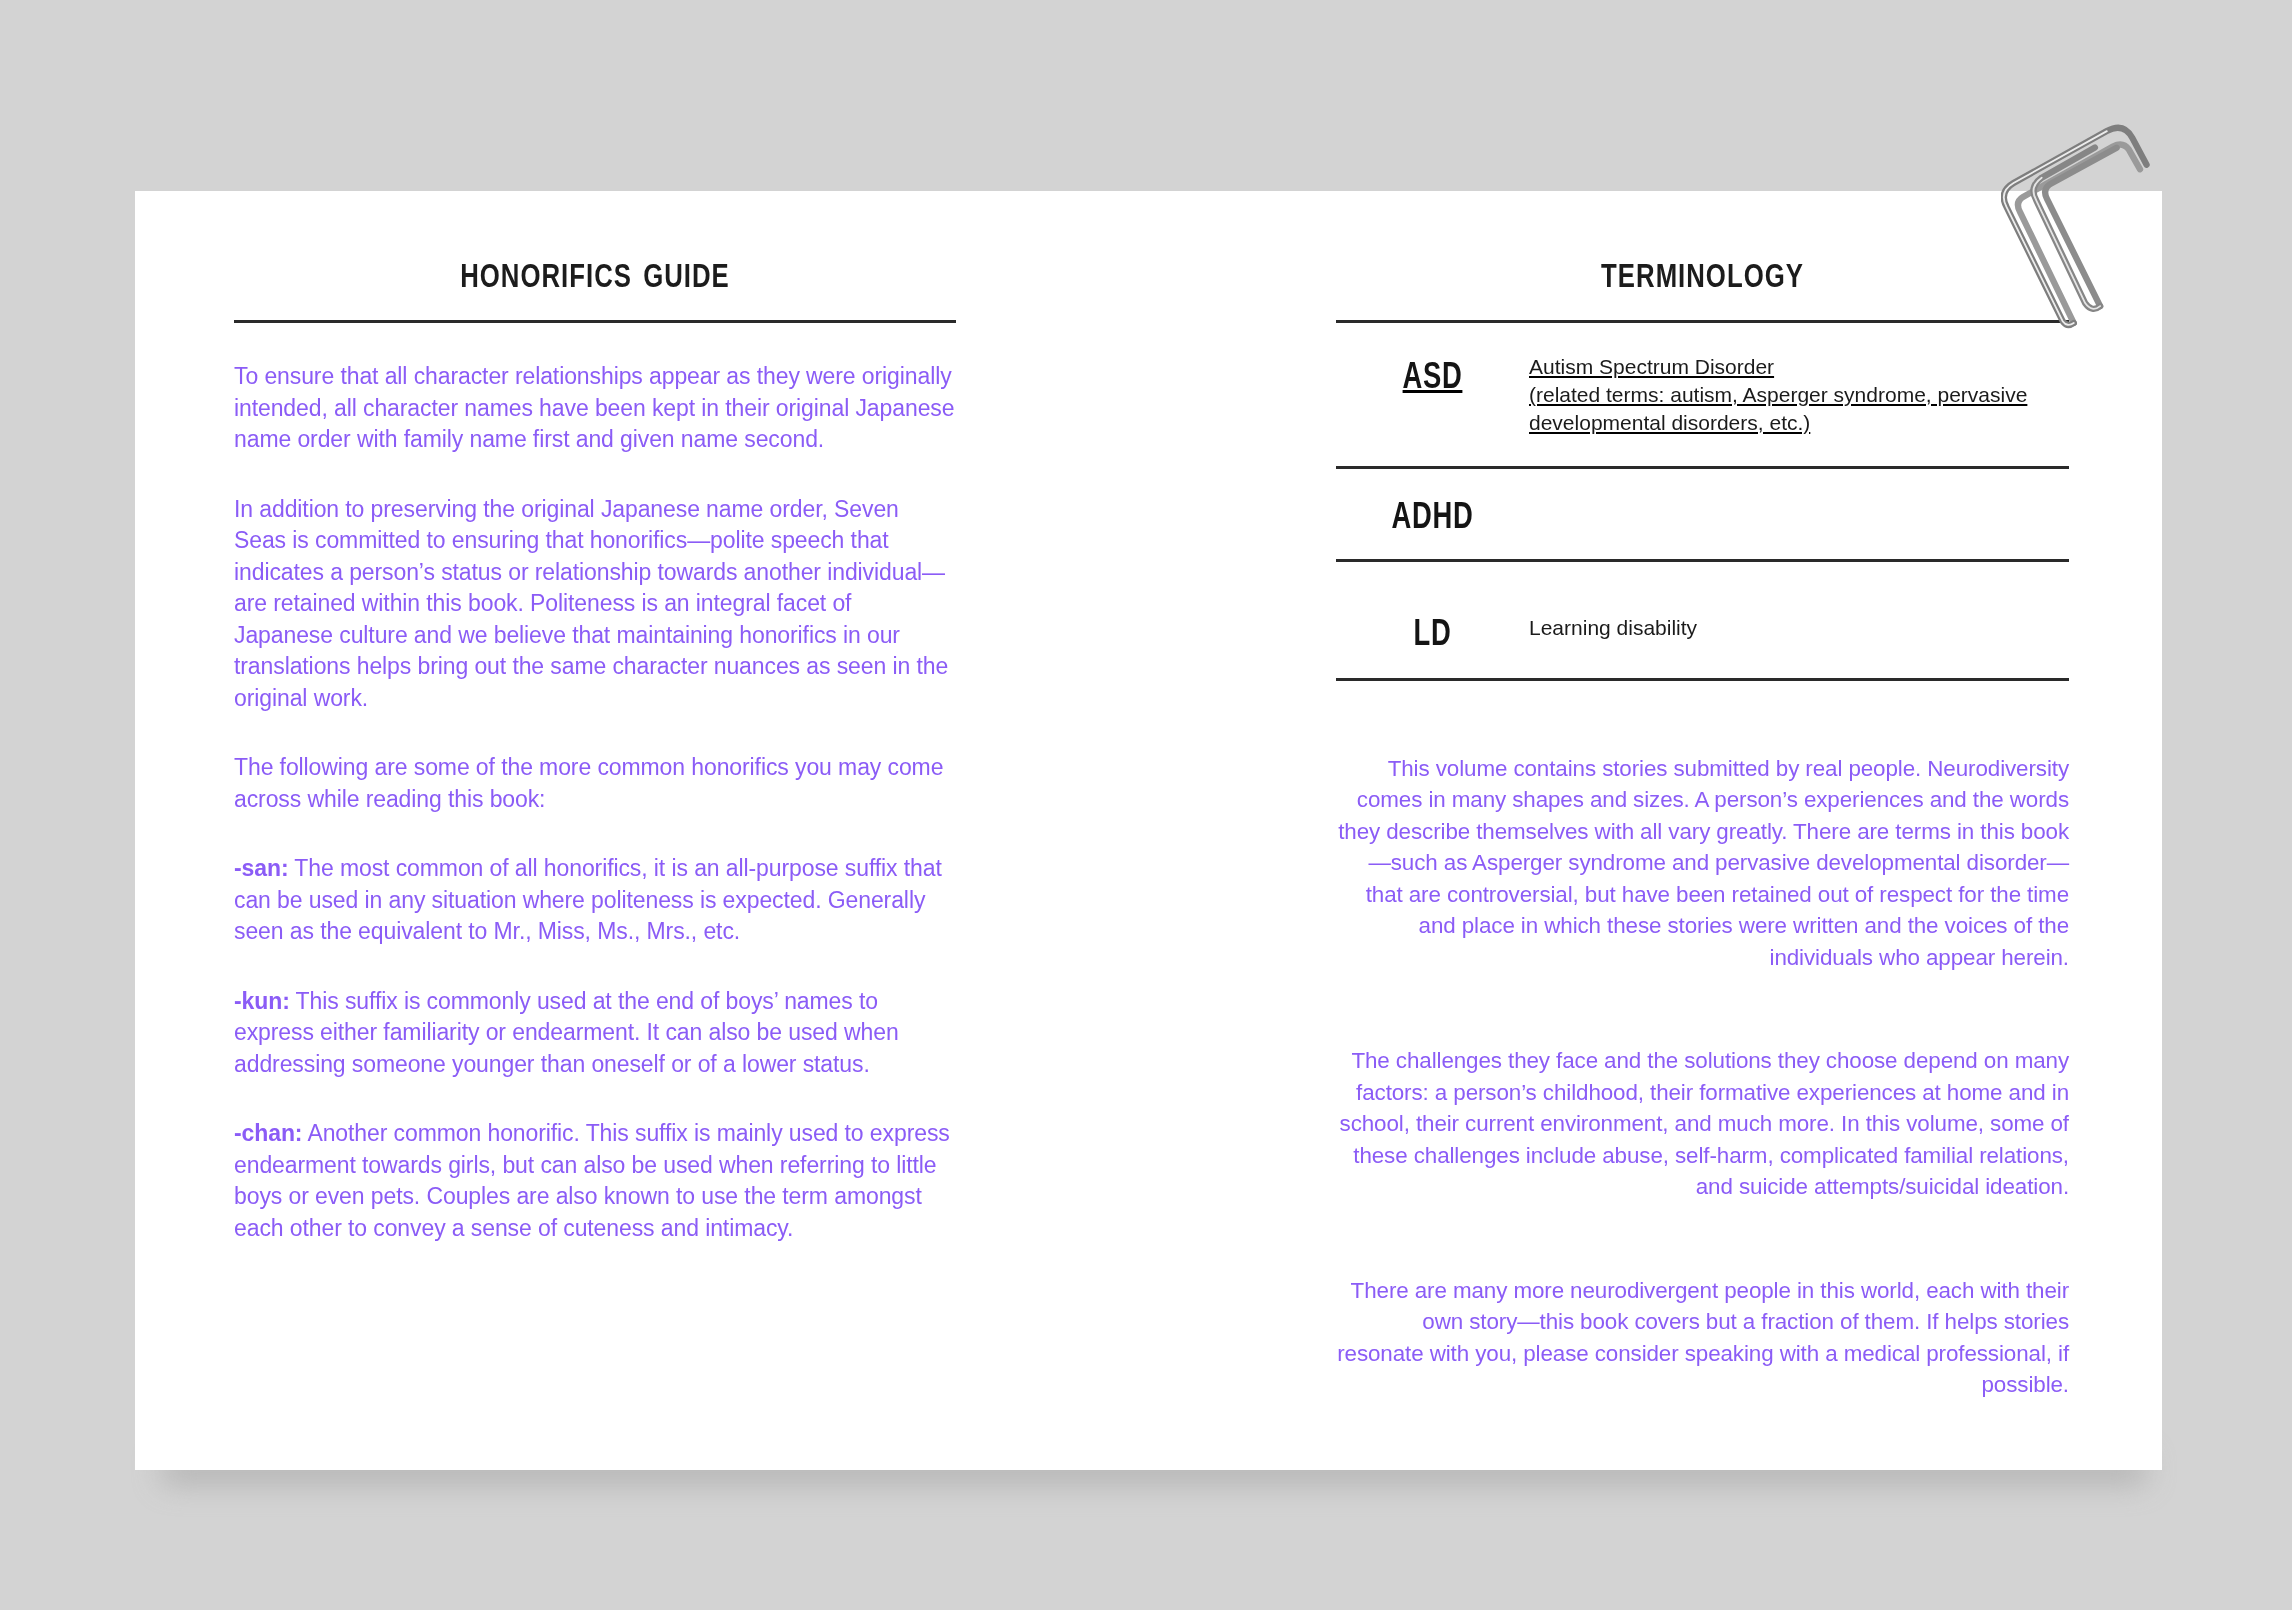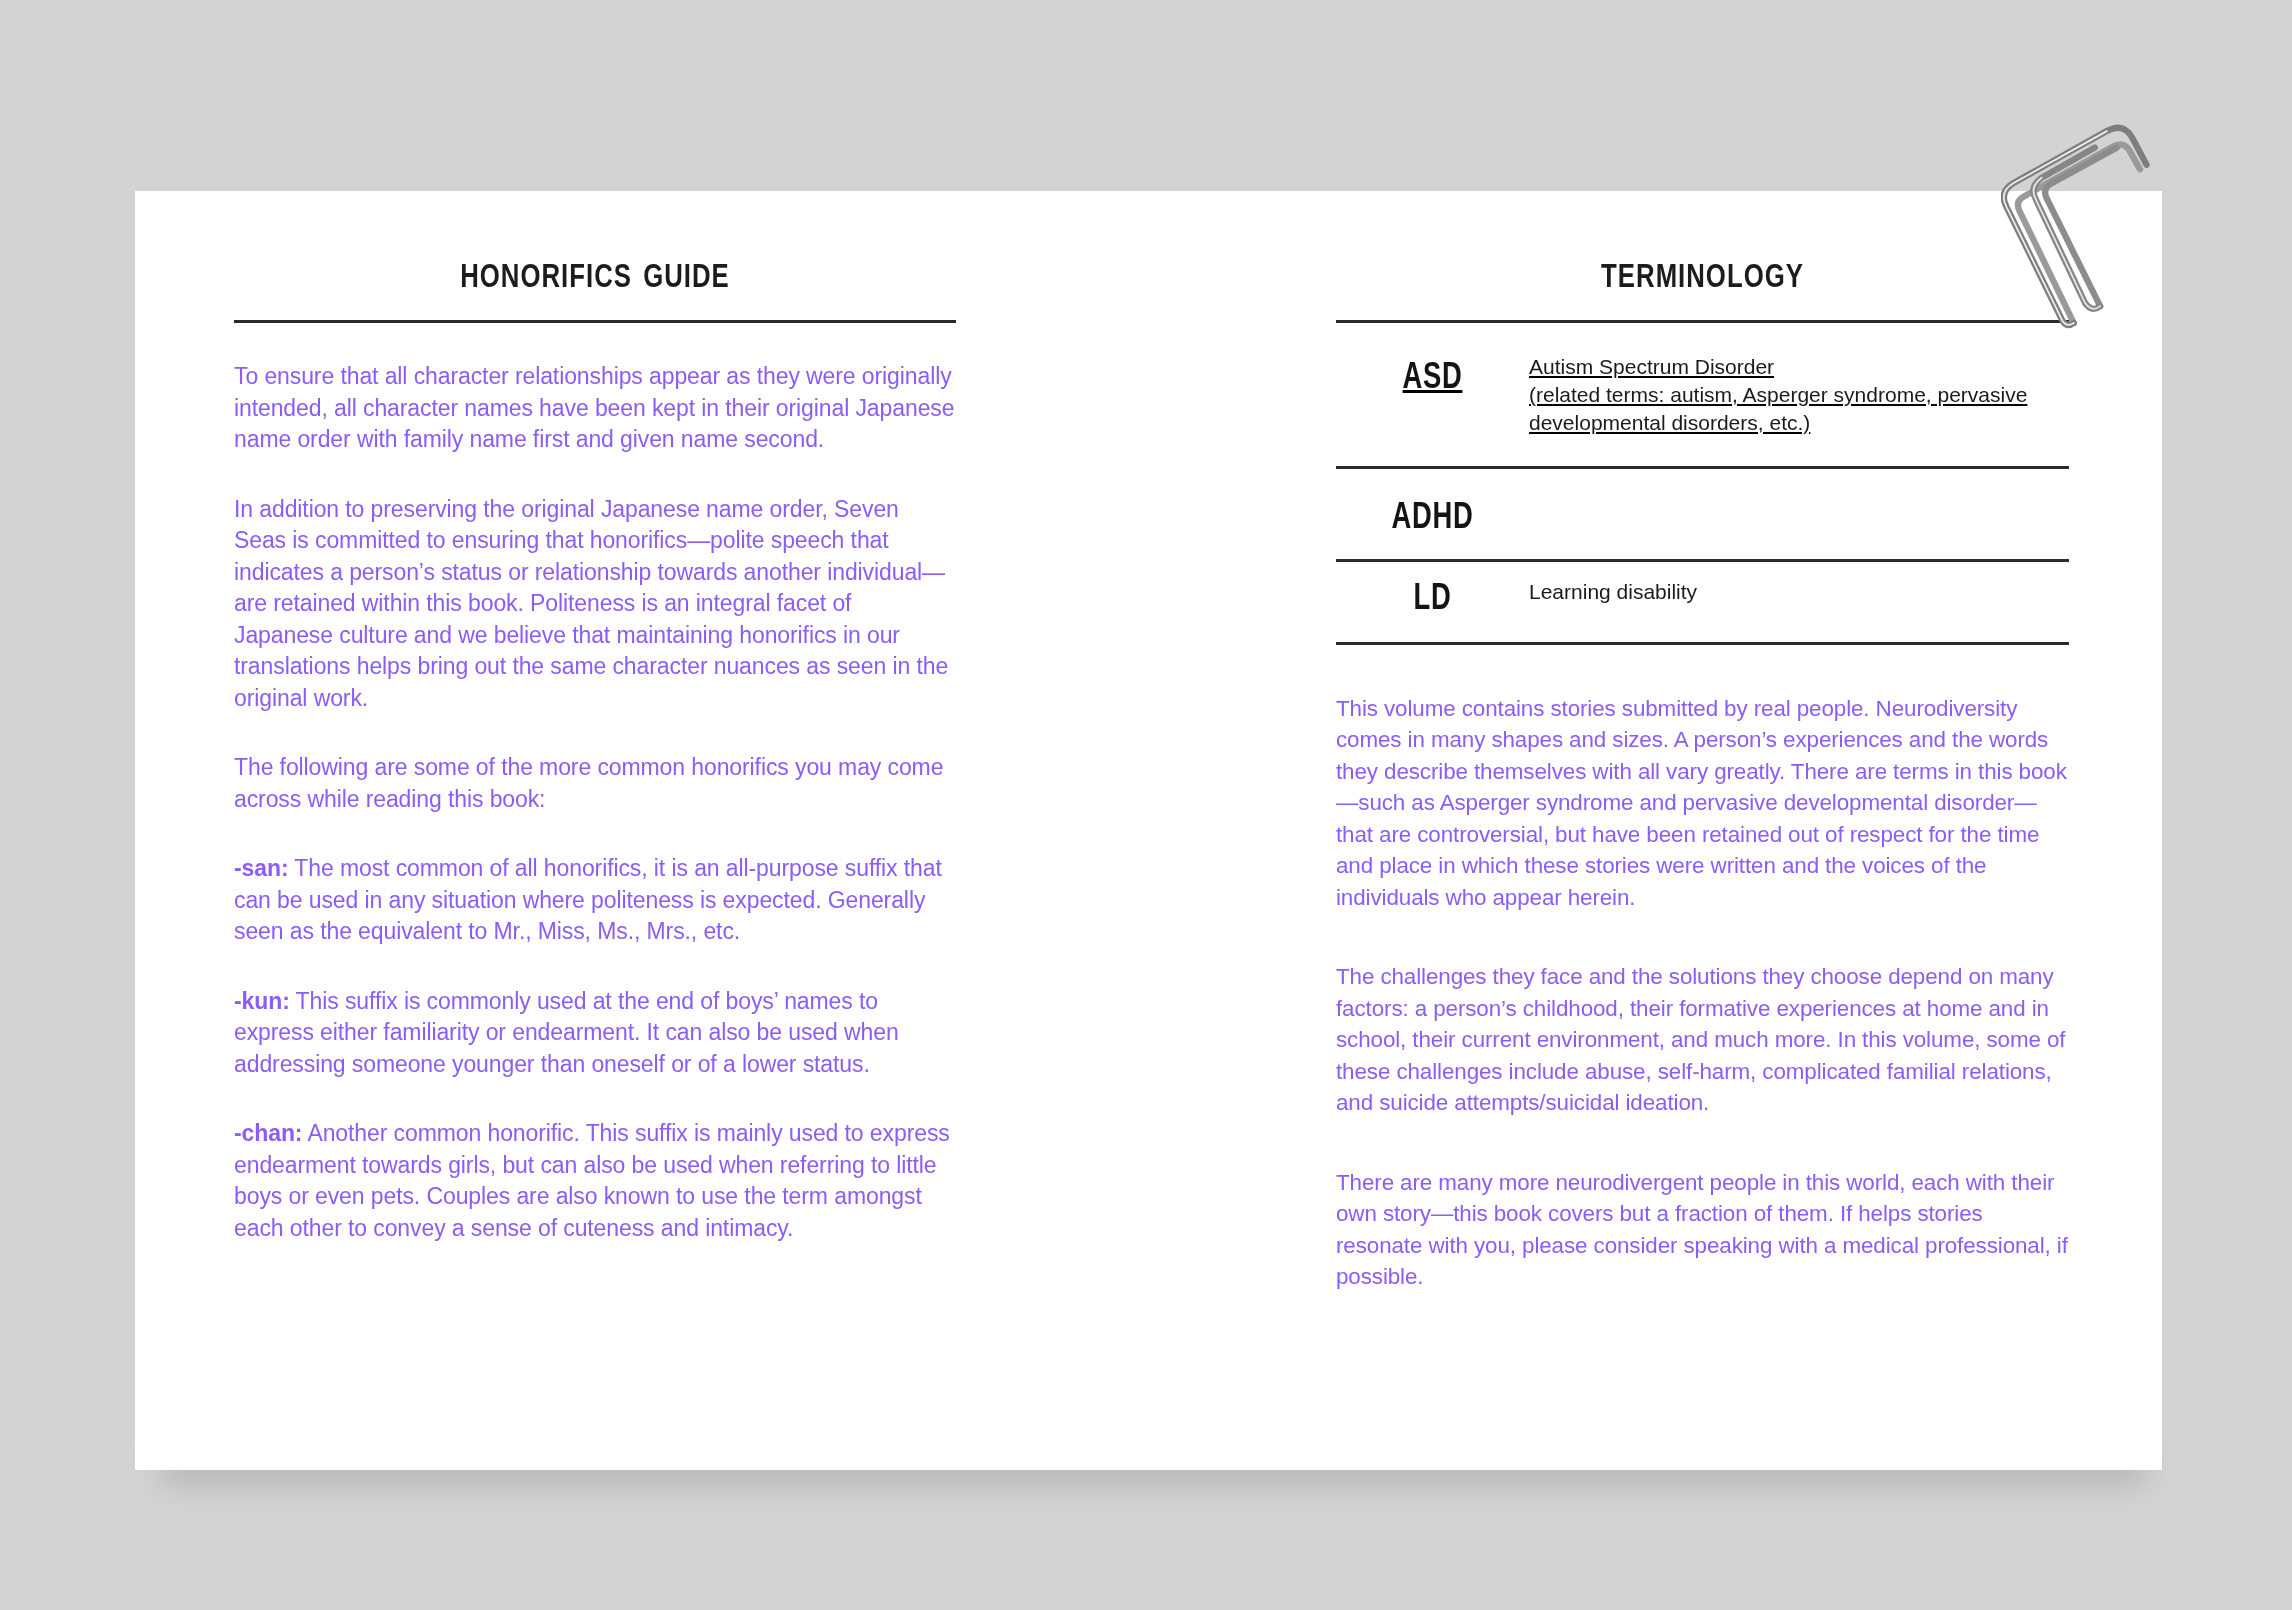--- a/index.html
+++ b/index.html
@@ -104,24 +104,24 @@
   .term-row .defn {
     flex: 1;
     font-size: 21px;
     line-height: 28px;
     color: #1b1b1b;
   }
   .term-row.r0 { padding: 30px 0 29px 0; text-decoration: underline; }
   .term-row.r0 .abbr { padding-top: 3.6px; }
   .term-row.r1 { padding: 26px 0 25px 0; gap: 24px; }
   .term-row.r1 .abbr { padding-top: 1.8px; }
-  .term-row.r2 { padding: 16px 0 27px 0; }
+  .term-row.r2 { padding: 16px 0 27px 0; margin-top: 36px; }
   .term-row.r2 .abbr { padding-top: 0px; }
 
-  #col-right .note-block { margin-top: 48px; }
+  #col-right .note-block { margin-top: 72px; text-align: right; }
   #col-right .note-block .body-text { font-size: 22.4px; line-height: 31.5px; }
 
   
   #paperclip {
     position: absolute;
     left: 2001px;
     top: 115px;
     width: 179px;
     height: 215px;
     pointer-events: none;

